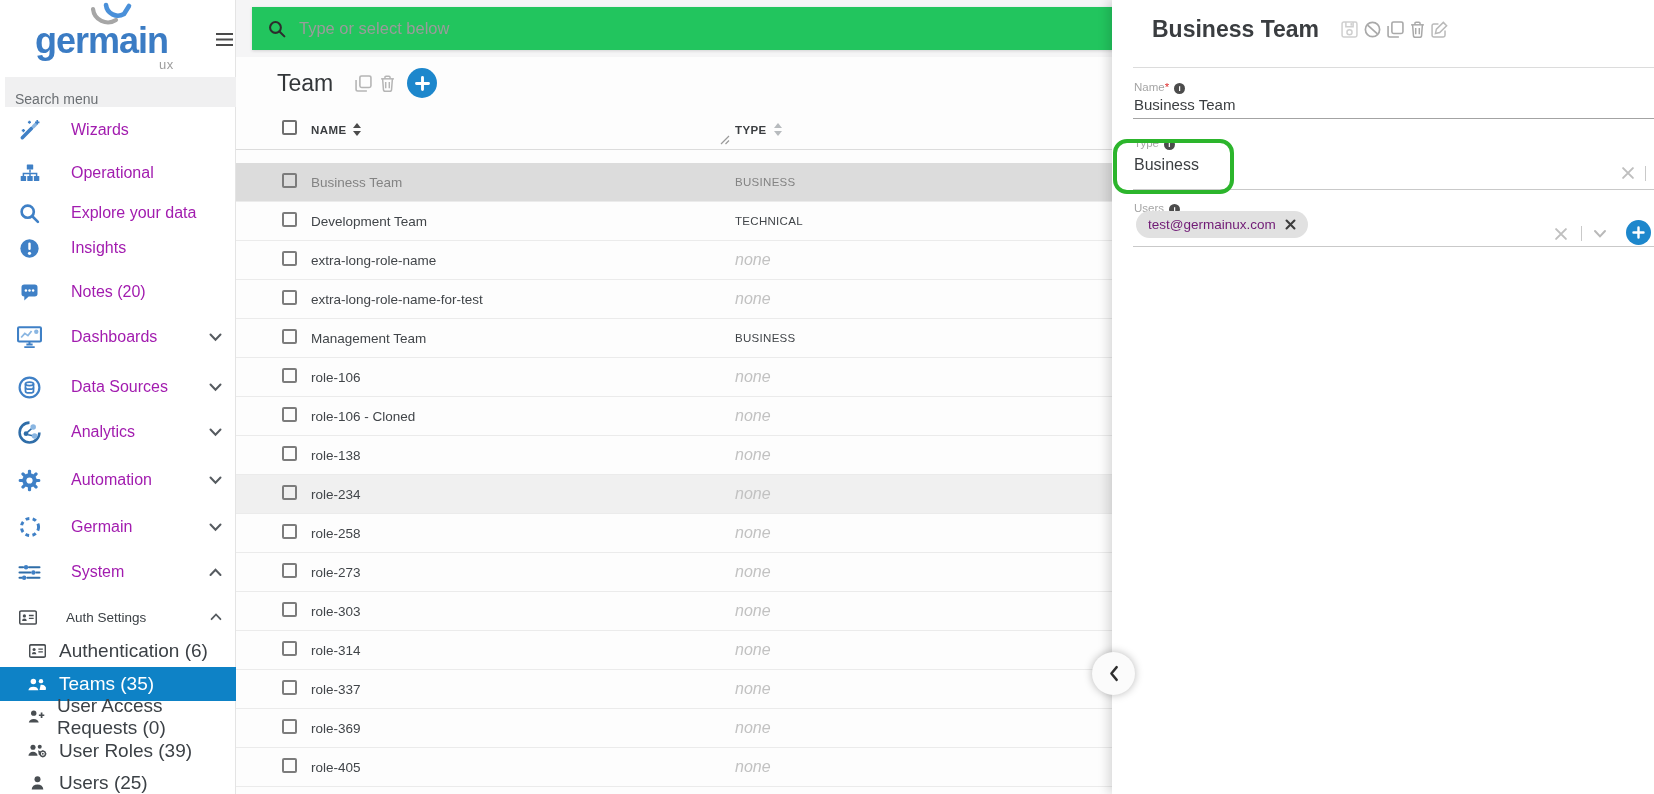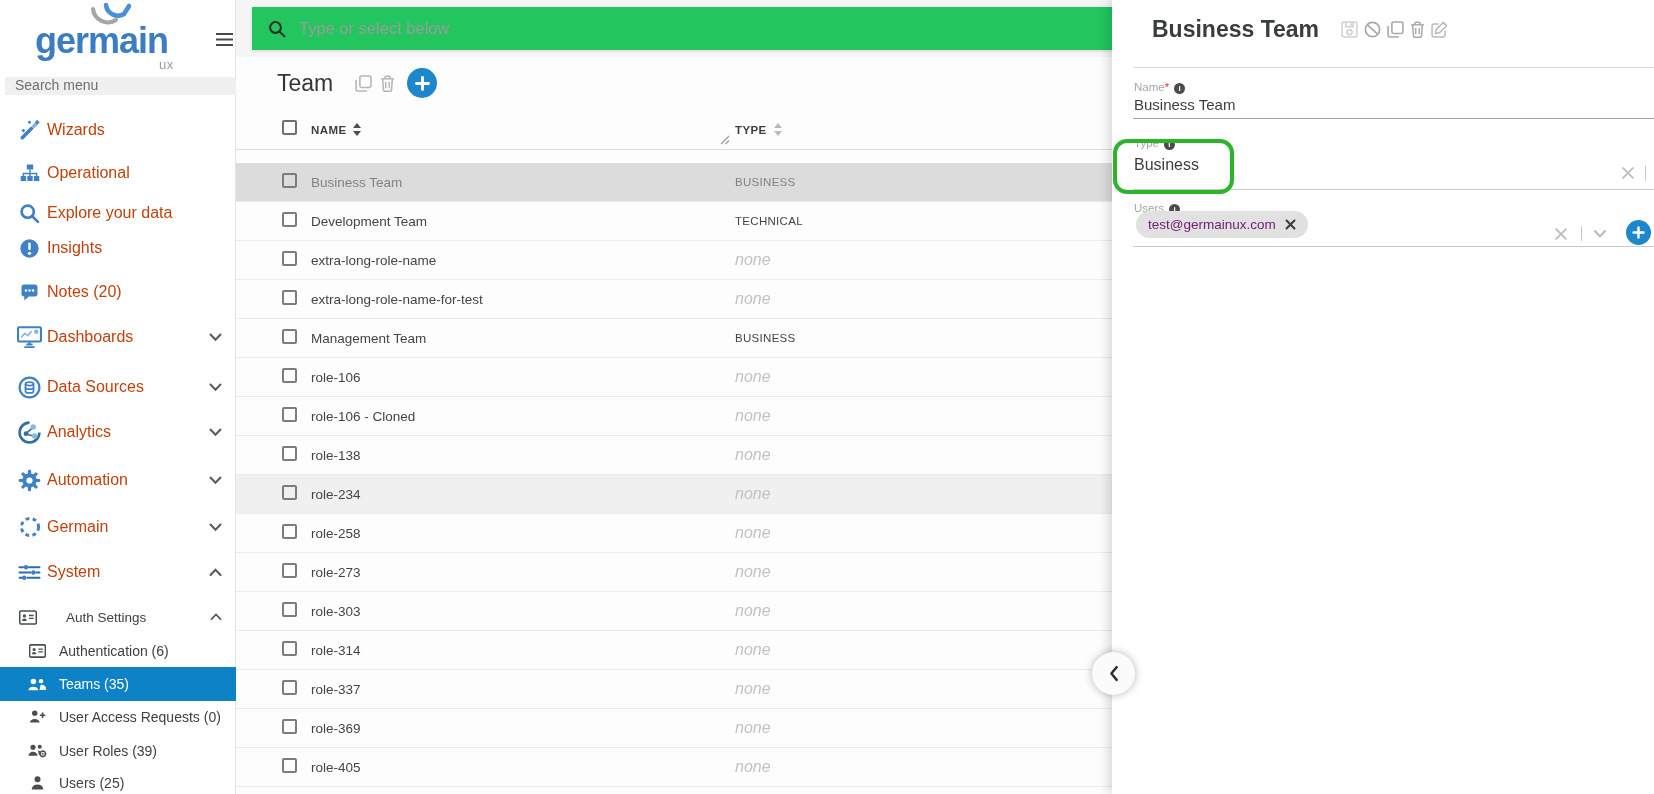--- a/index.html
+++ b/index.html
@@ -6,35 +6,35 @@
   html,body { background:#e9e9e9; }
   body { font-family:"Liberation Sans", sans-serif; }
   .app { position:relative; width:1654px; height:794px; background:#fff; overflow:hidden; }
 
   
   .sidebar { position:absolute; left:0; top:0; width:236px; height:794px; background:#fff; border-right:1px solid #e4e4e4; z-index:2; }
   .logo-swoosh { position:absolute; left:86px; top:1px; }
   .brand { position:absolute; left:35px; top:20px; font-size:36px; font-weight:bold; color:#3b7cc4; letter-spacing:-1px; }
   .brand-suffix { position:absolute; left:159px; top:57px; font-size:13px; color:#9e9e9e; letter-spacing:.5px; }
   .hamburger { position:absolute; left:215px; top:32px; cursor:pointer; }
-  .menu-search { position:absolute; left:5px; top:77px; width:231px; height:18px; background:#f0f0f1; display:flex; align-items:flex-start; }
+  .menu-search { position:absolute; left:5px; top:77px; width:231px; height:30px; background:#f0f0f1; display:flex; align-items:flex-end; }
   .menu-search input { border:none; outline:none; background:transparent; font-family:inherit; font-size:14px; color:#555; margin-left:10px; width:200px; }
   .menu-search input::placeholder { color:#6b6f73; }
 
   .nav-item { position:absolute; left:0; width:236px; height:30px; display:flex; align-items:center; padding-left:16px; cursor:pointer; }
   .nav-item .ic { width:27px; display:flex; justify-content:center; align-items:center; }
-  .nav-item .lbl { margin-left:4px; font-size:16px; color:#c2410c; }
+  .nav-item .lbl { margin-left:28px; font-size:16px; color:#a21caf; }
   .chev { position:absolute; right:14px; display:flex; }
 
   .sub1 { padding-left:18px; }
   .sub1 .ic { width:20px; }
   .sub1 .lbl { font-size:13.5px; margin-left:28px; color:#3c4146; }
   .sub2 { padding-left:27px; height:33px; }
   .sub2 .ic { width:20px; }
-  .sub2 .lbl { font-size:14px; margin-left:12px; color:#3c4146; }
+  .sub2 .lbl { font-size:19px; margin-left:12px; color:#3c4146; }
   .sub2.active { background:#0e82c6; height:34px; }
   .sub2.active .lbl { color:#fff; }
 
   
   .main { position:absolute; left:236px; top:0; width:877px; height:794px; background:#fdfdfd; }
   .topstrip { position:absolute; left:0; top:0; width:877px; height:57px; background:#f5f5f6; }
   .searchbar { position:absolute; left:16px; top:7px; width:861px; height:43px; background:#22c55e; box-shadow:0 1px 3px rgba(0,0,0,.14); display:flex; align-items:center; padding-left:16px; }
   .searchbar input { border:none; outline:none; background:transparent; font-family:inherit; font-size:16.5px; color:#444; margin-left:13px; width:640px; }
   .searchbar input::placeholder { color:#9b9b9b; }
 

